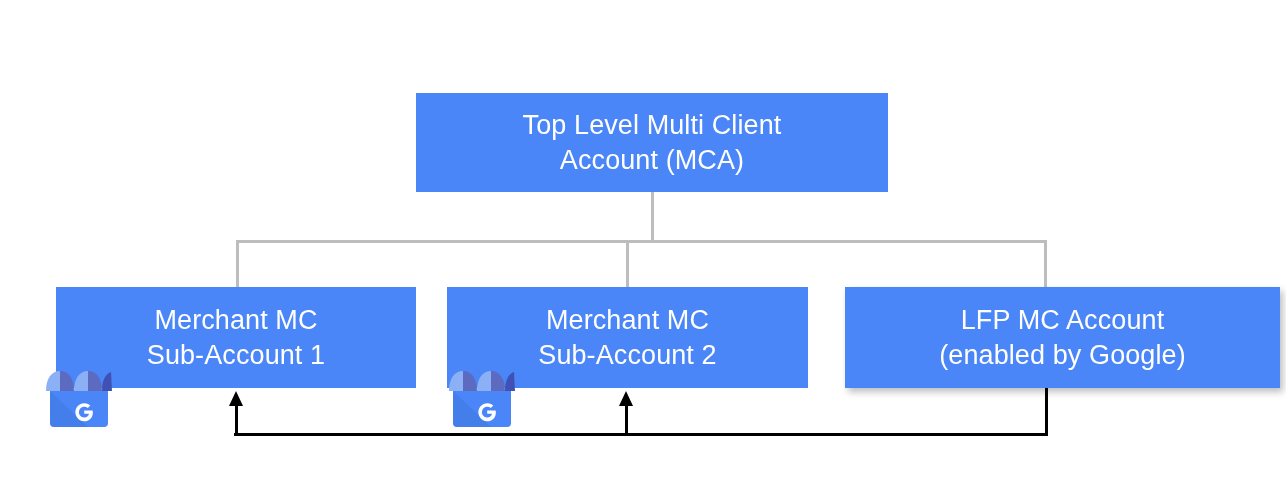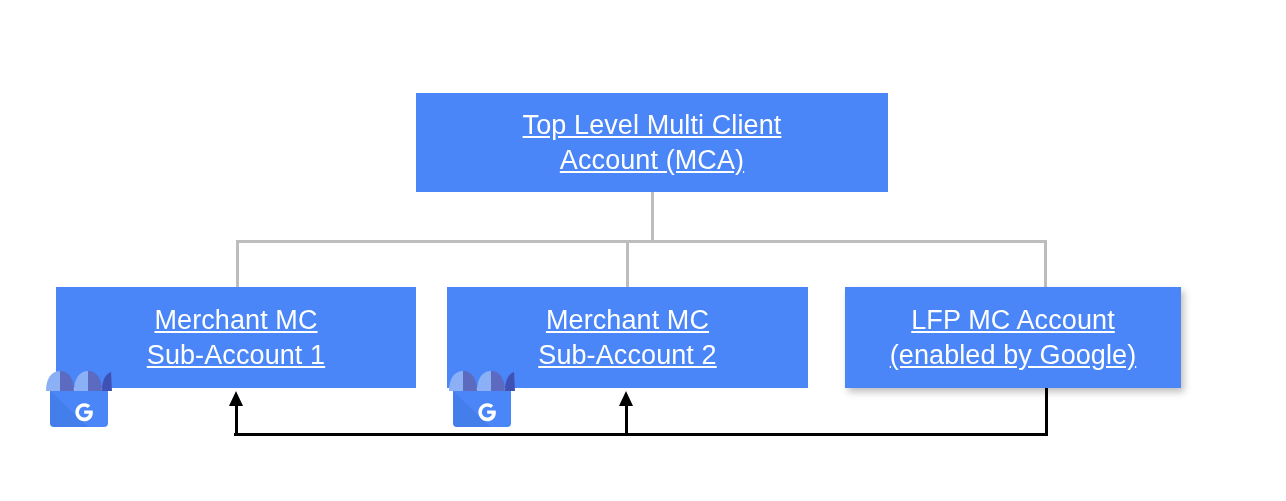--- a/index.html
+++ b/index.html
@@ -26,21 +26,20 @@
     align-items: center;
     justify-content: center;
     text-align: center;
     color: #ffffff;
     font-size: 27px;
     line-height: 1.26;
     letter-spacing: 0.1px;
     font-weight: 400;
     white-space: pre-line;
     z-index: 4;
-    text-decoration: underline;
   }
   .node .node-label {
     display: block;
     width: 100%;
     padding: 0 8px;
     box-sizing: border-box;
   }
 
   #node-mca {
     left: 416px;  top: 93px;
@@ -49,21 +48,21 @@
   #node-sub1 {
     left: 56px;   top: 287px;
     width: 360px; height: 101px;
   }
   #node-sub2 {
     left: 447px;  top: 287px;
     width: 361px; height: 101px;
   }
   #node-lfp {
     left: 845px;  top: 287px;
-    width: 336px; height: 101px;
+    width: 435px; height: 101px;
     box-shadow: 3px 4px 7px rgba(0,0,0,0.26);
   }
 
   
   .grey-line {
     position: absolute;
     background: #bdbdbd;
     z-index: 1;
   }
   #tree-stem     { left: 651px; top: 192px; width: 3px;   height: 50px; }

